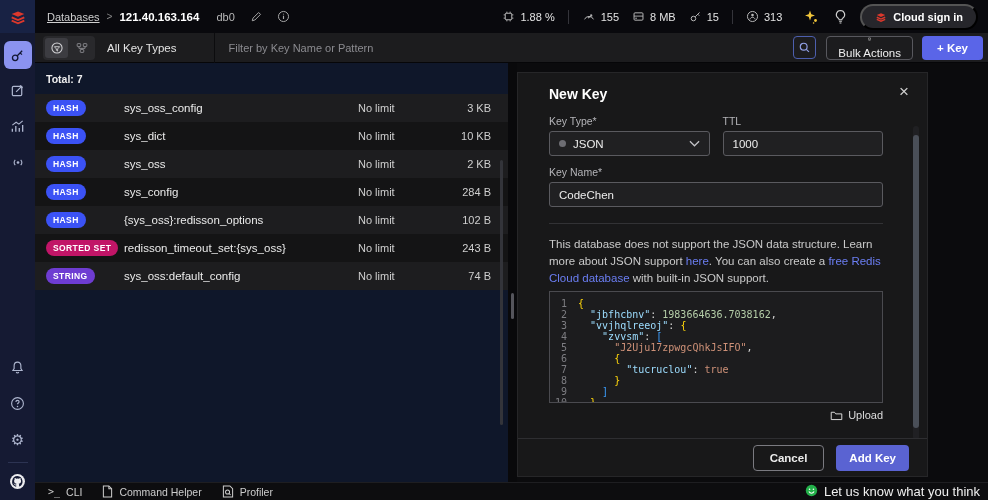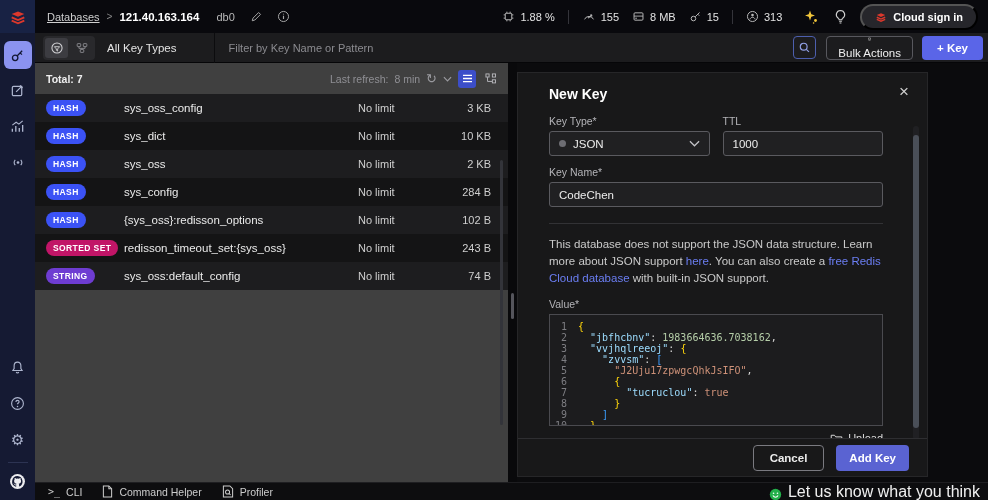--- a/index.html
+++ b/index.html
@@ -37,21 +37,21 @@
   .view-btn.sel { background:#3c3c41; color:#d3d3d6; }
   .t-div { width:1px; height:30px; background:#0c0c0e; margin:0 0; }
   .keytypes { font-size:11.5px; color:#e3e3e3; padding:0 38px 0 12px; cursor:pointer; white-space:nowrap; }
   .filter-input { flex:1; background:transparent; border:none; outline:none; color:#d8d8d8; font-size:11px; padding-left:13px; font-family:"Liberation Sans",sans-serif; }
   .filter-input::placeholder { color:#8b8b90; }
   .search-btn { width:23px; height:23px; border:1px solid #4d5fae; border-radius:4px; display:flex; align-items:center; justify-content:center; color:#93a2e8; margin-right:10px; cursor:pointer; flex-shrink:0; }
   .bulk-btn { display:flex; align-items:center; gap:6px; border:1px solid #58585e; border-radius:4px; height:24px; padding:0 11px; font-size:11.5px; color:#f0f0f0; margin-right:9px; cursor:pointer; white-space:nowrap; flex-shrink:0; }
   .addkey-btn { background:#5a65e8; border:none; border-radius:4px; height:24px; padding:0 15px; font-size:11.5px; font-weight:bold; color:#fff; margin-right:5px; cursor:pointer; white-space:nowrap; flex-shrink:0; font-family:"Liberation Sans",sans-serif; }
 
   
-  .browser { position:absolute; left:35px; top:63px; width:473px; height:419px; background:#404040; z-index:1; }
+  .browser { position:absolute; left:35px; top:63px; width:473px; height:419px; background:#0f172a; z-index:1; }
   .list-header { height:31px; display:flex; align-items:center; padding:0 8px 0 11px; font-size:10.5px; }
   .total { color:#efefef; font-weight:bold; }
   .lh-right { margin-left:auto; display:flex; align-items:center; gap:6px; color:#8f8f94; }
   .refresh-glyph { font-size:13px; color:#9a9a9f; cursor:pointer; }
   .chev { display:inline-flex; cursor:pointer; color:#9a9a9f; }
   .toggle { width:18px; height:18px; border-radius:3px; display:flex; align-items:center; justify-content:center; color:#b9b9be; cursor:pointer; }
   .toggle.sel { background:#3c4ec9; color:#fff; }
   .krow { height:28px; display:flex; align-items:center; padding-left:11px; cursor:pointer; font-size:11.5px; }
   .krow:nth-child(odd) { background:#1d1d1f; }
   .krow:nth-child(even) { background:#141415; }
@@ -92,21 +92,21 @@
   .panel-scroll { position:absolute; right:8px; top:53px; width:6px; height:314px; background:#202023; border-radius:3px; }
   .panel-scroll .thumb { position:absolute; left:0; top:9px; width:6px; height:293px; background:#4a4f58; border-radius:3px; cursor:pointer; }
   .panel-footer { position:absolute; left:0; right:0; bottom:0; height:38px; border-top:1px solid #2e2e31; background:#181819; display:flex; align-items:center; justify-content:flex-end; gap:12px; padding-right:18px;padding-left:36px; }
   .cancel-btn { background:transparent; border:1px solid #7a7a80; border-radius:4px; height:26px; padding:0 16px; font-size:11.5px; font-weight:bold; color:#ececec; cursor:pointer; font-family:"Liberation Sans",sans-serif; }
   .submit-btn { background:#5a63d2; border:none; border-radius:4px; height:26px; padding:0 13px; font-size:11.5px; font-weight:bold; color:#fff; cursor:pointer; font-family:"Liberation Sans",sans-serif; }
 
   
   .statusbar { position:absolute; left:35px; top:482px; width:953px; height:18px; background:#0d0d0f; border-top:1px solid #1e1e21; display:flex; align-items:center; gap:20px; padding-left:13px; font-size:10.5px; color:#cdcdcd; z-index:6; }
   .sb-item { display:flex; align-items:center; gap:6px; cursor:pointer; }
   .cli-glyph { font-family:"DejaVu Sans Mono",monospace; font-size:10px; color:#cdcdcd; }
-  .sb-right { margin-left:auto; display:flex; align-items:flex-end; gap:6px; padding-right:8px; font-size:16px; color:#f0f0f0; cursor:pointer; }
+  .sb-right { margin-left:auto; display:flex; align-items:flex-start; gap:6px; padding-right:8px; font-size:13px; color:#f0f0f0; cursor:pointer; }
   svg { display:block; }
 </style>
 </head>
 <body>
 
 <div class="app">
 
   <header class="topbar">
     <div class="logo-box">
       <svg width="18" height="18" viewBox="0 0 20 20">
@@ -282,43 +282,20 @@
           <path d="M2 8.2l6 3 6-3M2 11.2l6 3 6-3" stroke="currentColor" fill="none" stroke-width="1.2"></path>
         </svg>
       <span>Bulk Actions</span>
     </button>
     <button class="addkey-btn">+ Key</button>
   </div>
 
   <main class="browser">
     <div class="list-header">
       <span class="total">Total: 7</span>
-      <span class="lh-right">
-        <span>Last refresh:</span>
-        <span>8 min</span>
-        <span class="refresh-glyph">↻</span>
-        <span class="chev">
-          <svg width="9" height="6" viewBox="0 0 10 6">
-              <path d="M1 1l4 4 4-4" stroke="currentColor" fill="none" stroke-width="1.3"></path>
-            </svg>
-        </span>
-        <span class="toggle sel">
-          <svg width="11" height="9" viewBox="0 0 12 10">
-              <path d="M1 1.5h10M1 5h10M1 8.5h10" stroke="currentColor" stroke-width="1.4"></path>
-            </svg>
-        </span>
-        <span class="toggle">
-          <svg width="12" height="11" viewBox="0 0 13 12">
-              <rect x="1" y="1" width="3.4" height="3.4" stroke="currentColor" fill="none" stroke-width="1"></rect>
-              <rect x="8" y="1" width="3.4" height="3.4" stroke="currentColor" fill="none" stroke-width="1"></rect>
-              <rect x="8" y="7.4" width="3.4" height="3.4" stroke="currentColor" fill="none" stroke-width="1"></rect>
-              <path d="M2.7 4.6v4.6h5" stroke="currentColor" fill="none" stroke-width="1"></path>
-            </svg>
-        </span>
-      </span>
     </div>
     <div>
         <div class="krow">
        <span class="badge-cell">
             <span class="badge" style="background:#3b52f5">HASH</span>
           </span>
        <span class="kname">sys_oss_config</span>
        <span class="kttl">No limit</span>
        <span class="ksize">3 KB</span>
      </div>
@@ -399,21 +376,20 @@
           <div class="f-label">TTL</div>
           <input class="f-input" type="text" value="1000" style="">
         </div>
       </div>
       <div class="keyname-block">
         <div class="f-label">Key Name*</div>
         <input class="f-input" type="text" value="CodeChen" style="">
       </div>
       <div class="divider"></div>
       <p class="note"><span>This database does not support the JSON data structure. Learn more about JSON support </span><a class="nlink">here</a><span>. You can also create a </span><a class="nlink">free Redis Cloud database</a><span> with built-in JSON support.</span></p>
-      <div class="f-label value-label">Value*</div>
       <div class="editor">
         <div>
             <div class="eline">
               <span class="ln">1</span>
               <span class="ecode"><span style="color:#ffd60b">{</span></span>
             </div>
             <div class="eline">
               <span class="ln">2</span>
               <span class="ecode"><span style="color:#d4d4d4">  </span><span style="color:#9cdcfe">"jbfhcbnv"</span><span style="color:#d4d4d4">: </span><span style="color:#b5cea8">1983664636.7038162</span><span style="color:#d4d4d4">,</span></span>
             </div>

